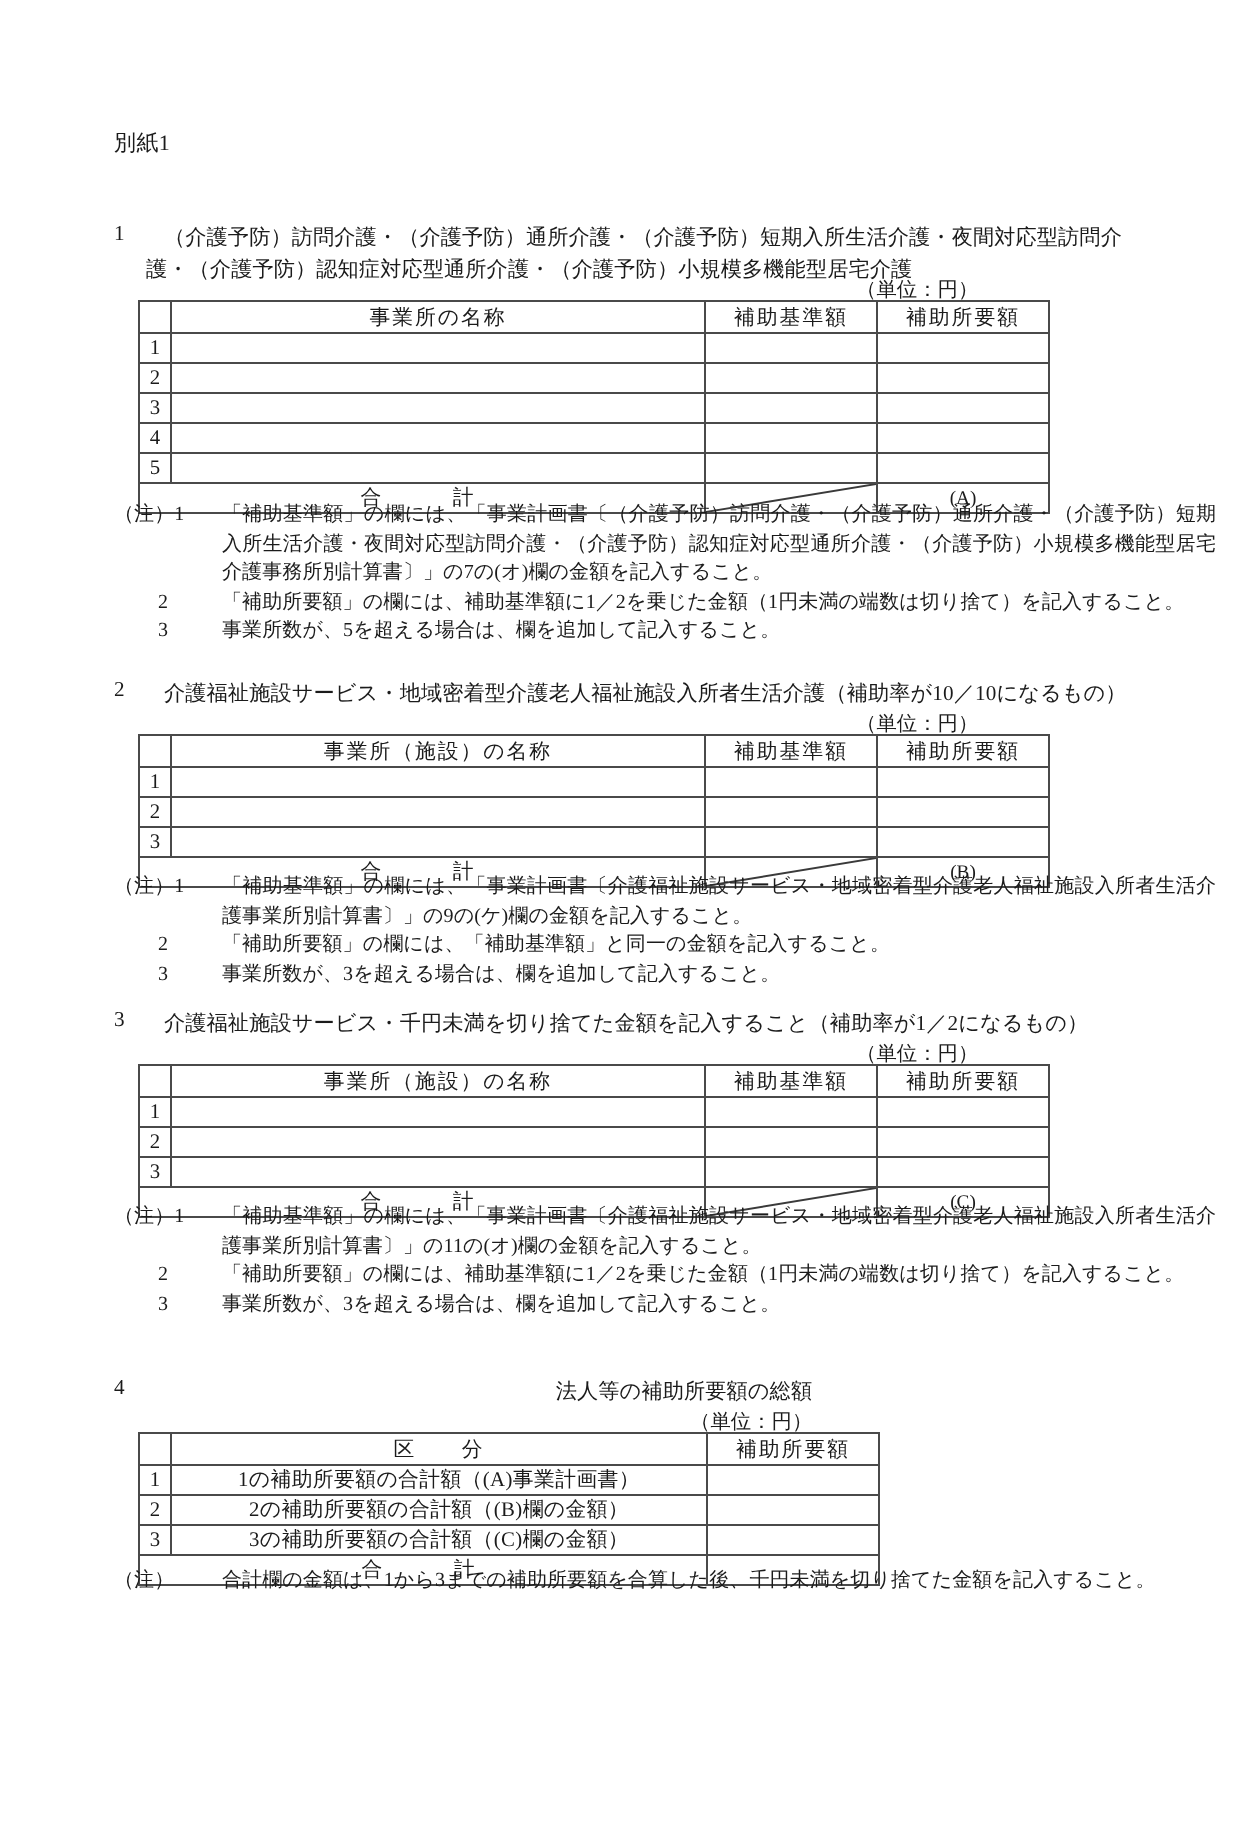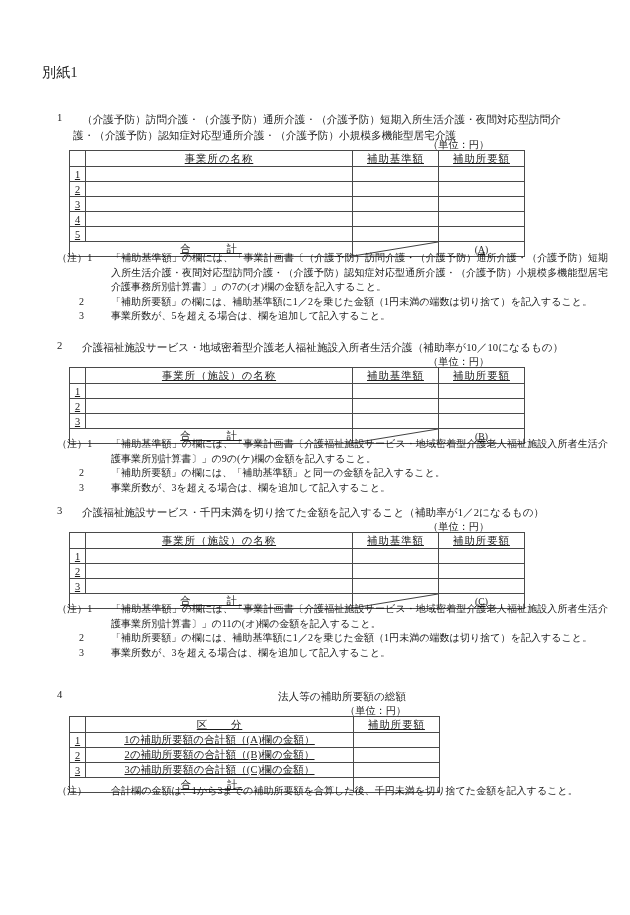--- a/index.html
+++ b/index.html
@@ -19,23 +19,23 @@
     position: absolute;
     left: 0; top: 0;
     width: 630px;
     height: 915px;
     padding: 0;
   }
 
   
   .doc-label {
     position: absolute;
-    left: 42px;
+    left: 57px;
     top: 64px;
-    font-size: 14px;
+    font-size: 11px;
     letter-spacing: 0.2px;
   }
   .doc-title {
     position: absolute;
     left: 104px;
     top: 80px;
     font-size: 13.2px;
     letter-spacing: 0.9px;
     white-space: nowrap;
   }
@@ -65,21 +65,20 @@
     white-space: nowrap;
     text-align: center;
   }
 
   
   table.form {
     position: absolute;
     border-collapse: collapse;
     table-layout: fixed;
     font-size: 10.4px;
-    text-decoration: underline;
   }
   table.form td, table.form th {
     border: 0.8px solid #4a4a4a;
     height: 14px;
     padding: 0;
     font-weight: normal;
     text-align: center;
     vertical-align: middle;
     background: #ffffff;
   }
@@ -374,21 +373,21 @@
       <thead>
         <tr>
           <th class="blank"></th>
           <th>区　　分</th>
           <th>補助所要額</th>
         </tr>
       </thead>
       <tbody>
         <tr>
           <td>1</td>
-          <td class="left-pad">1の補助所要額の合計額（(A)欄の金額）</td>
+          <td class="left-pad">1の補助所要額の合計額（(A)事業計画書）</td>
           <td class="blank"></td>
         </tr>
         <tr>
           <td>2</td>
           <td class="left-pad">2の補助所要額の合計額（(B)欄の金額）</td>
           <td class="blank"></td>
         </tr>
         <tr>
           <td>3</td>
           <td class="left-pad">3の補助所要額の合計額（(C)欄の金額）</td>

